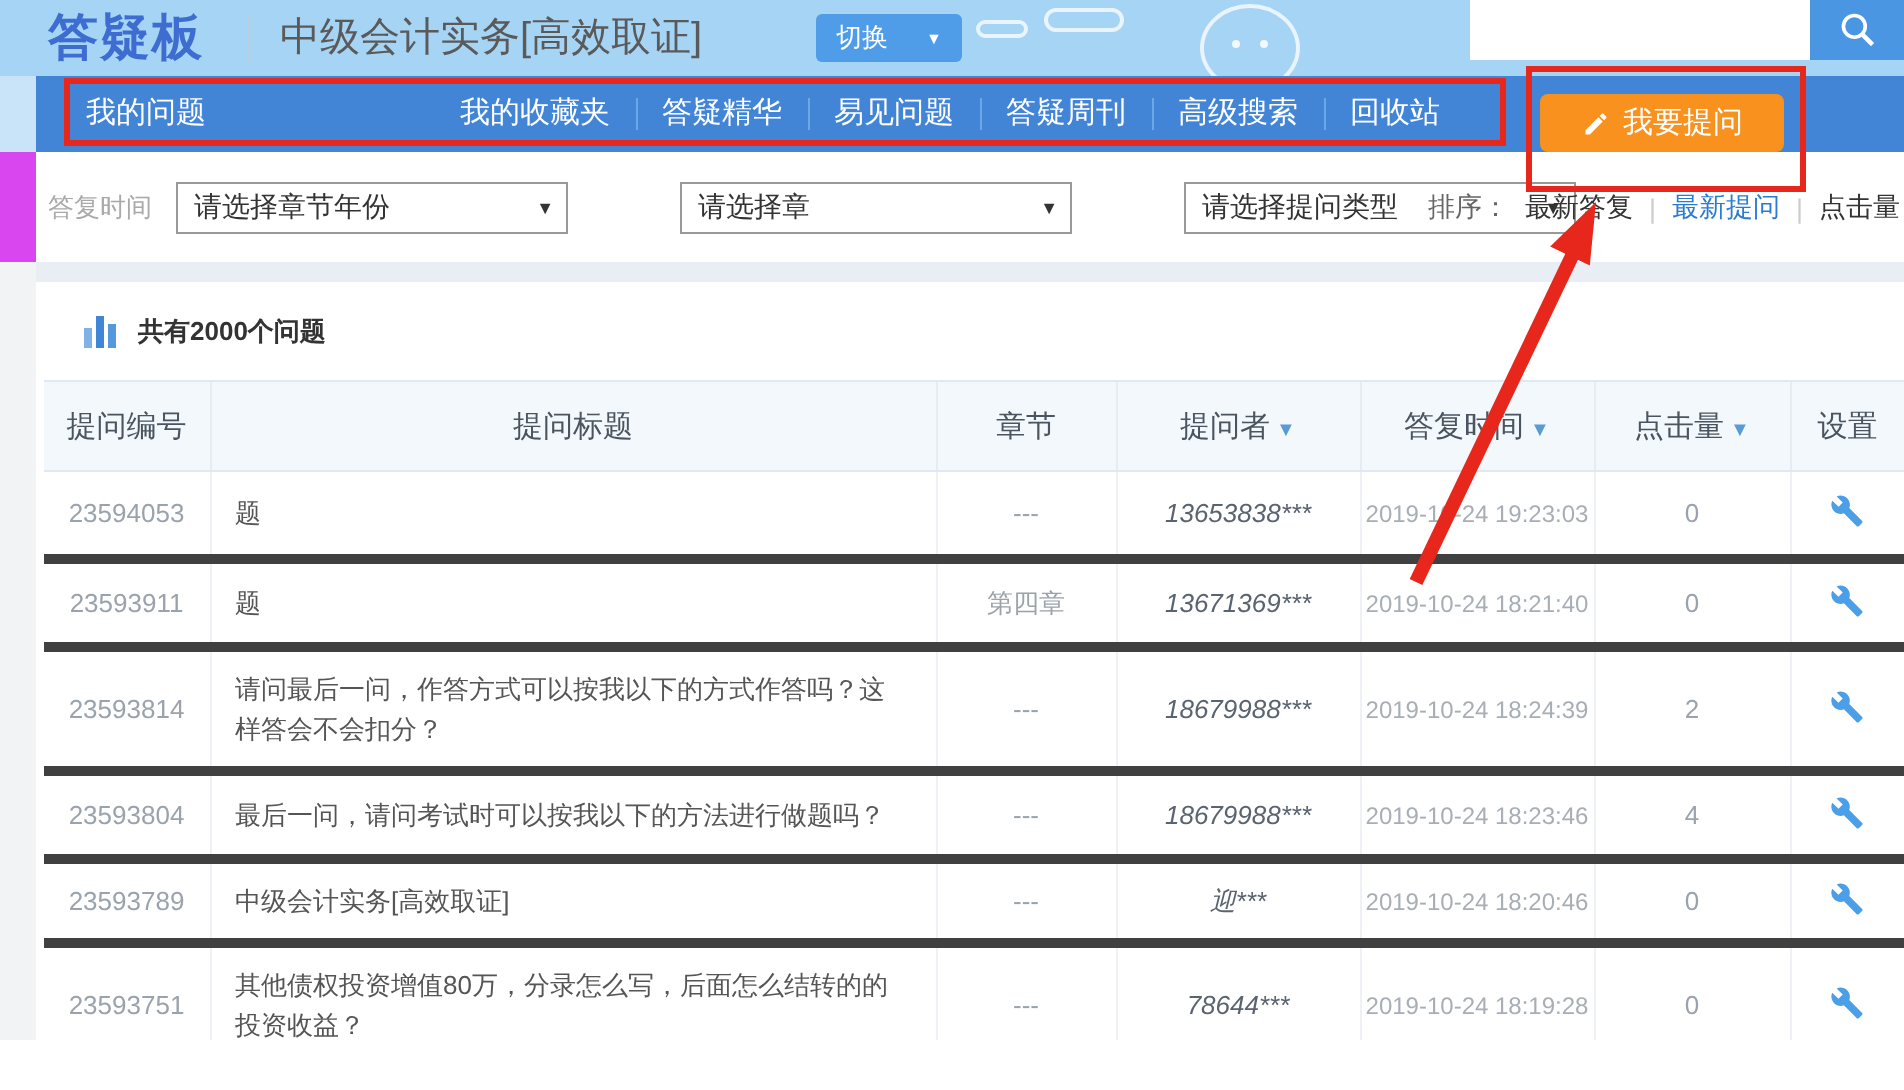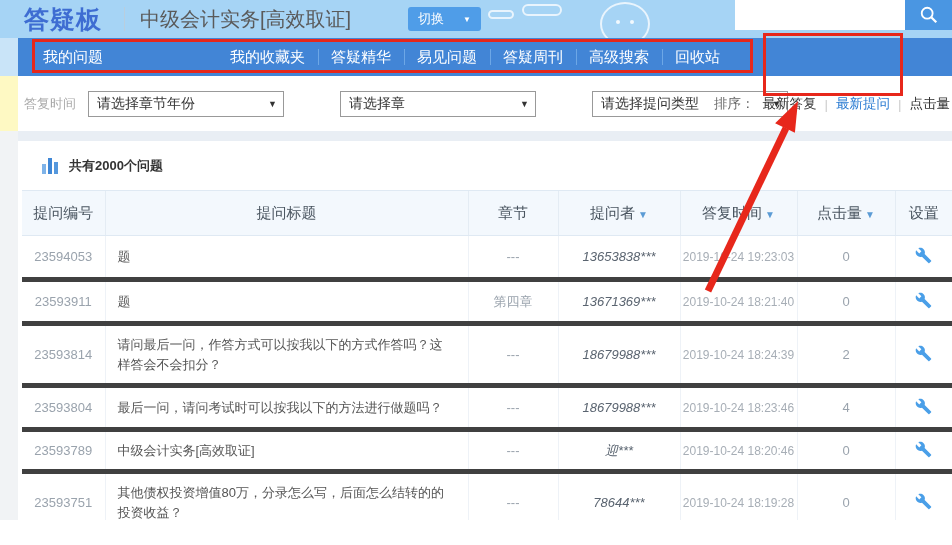--- a/index.html
+++ b/index.html
@@ -1,17 +1,17 @@
 <!DOCTYPE html>
 <html><head>
 <meta charset="utf-8">
 <style>
   * { margin:0; padding:0; box-sizing:border-box; }
   html,body { font-family:"Liberation Sans","DejaVu Sans",sans-serif; }
-  .page { position:relative; width:952px; height:520px; background:#fef9c3; overflow:hidden;padding-left:32px; }
+  .page { position:relative; width:952px; height:520px; background:#d946ef; overflow:hidden;padding-left:32px; }
 
   
   .top-header { position:absolute; left:0; top:0; width:952px; height:38px; background:#a6d4f5; }
   .logo { position:absolute; left:24px; top:0; line-height:38px; font-size:25px; font-weight:bold; color:#3e6dd2; letter-spacing:1px; }
   .logo-divider { position:absolute; left:124px; top:7px; width:1px; height:24px; background:#b9cede; }
   .course-title { position:absolute; left:140px; top:0; line-height:38px; font-size:20px; color:#5a5a5a; }
   .switch-btn { position:absolute; left:408px; top:7px; height:24px; padding:0 10px; background:#4f9de8; border:none; border-radius:3px; color:#fff; font-size:13px; cursor:pointer; display:flex; align-items:center; gap:19px; }
   .switch-btn .caret { font-size:8px; }
   .doodle { position:absolute; border:2px solid rgba(255,255,255,.75); background:transparent; }
   .cloud1 { left:488px; top:10px; width:26px; height:9px; border-radius:8px; }
@@ -103,20 +103,26 @@
         <div class="tab">我的问题</div>
         <div class="tab active">大家的问题</div>
         <div class="tab">我的收藏夹</div>
         <div class="tab sep">答疑精华</div>
         <div class="tab sep">易见问题</div>
         <div class="tab sep">答疑周刊</div>
         <div class="tab sep">高级搜索</div>
         <div class="tab sep">回收站</div>
       </div>
   </nav>
+  <button class="ask-btn">
+    <svg width="14" height="14" viewBox="0 0 24 24">
+      <path fill="#fff" d="M3 17.25V21h3.75L17.81 9.94l-3.75-3.75L3 17.25zM20.71 7.04c.39-.39.39-1.02 0-1.41l-2.34-2.34c-.39-.39-1.02-.39-1.41 0l-1.83 1.83 3.75 3.75 1.83-1.83z"></path>
+    </svg>
+    <span>我要提问</span>
+  </button>
 
   <section class="filter-band">
     <div class="filter-row">
       <span class="filter-label">答复时间</span>
       <span id="selects" style="display:flex;gap:44px;">
           <div class="select-box">
             <span>请选择章节年份</span>
             <span class="caret">▼</span>
           </div>
           <div class="select-box">

